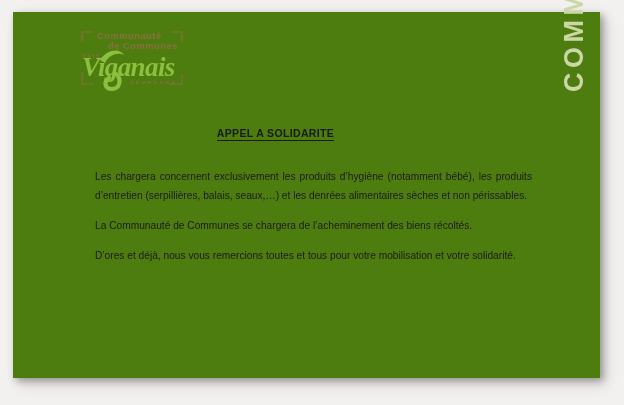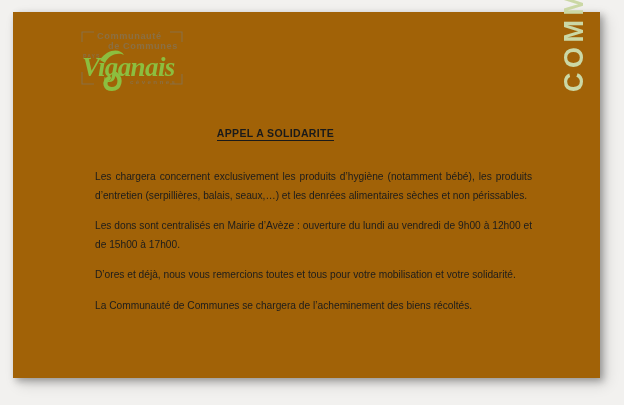--- a/index.html
+++ b/index.html
@@ -22,21 +22,21 @@
     width: 624px;
     height: 405px;
   }
 
   .paper {
     position: absolute;
     left: 13px;
     top: 12px;
     width: 587px;
     height: 366px;
-    background: #a16207;
+    background: #4d7c0f;
     box-shadow: 3px 3px 7px rgba(0,0,0,0.30),
                 6px 6px 14px rgba(0,0,0,0.14);
   }
 
   
   .logo {
     position: absolute;
     left: 47px;
     top: 4px;
     width: 145px;
@@ -133,21 +133,20 @@
         <text x="70" y="68" font-family="Liberation Sans, sans-serif" font-size="6.2" font-weight="bold" fill="#8b6f43" letter-spacing="2.4">cévennes</text>
       </svg>
     </div>
 
     <div class="doc-title">
       <span>APPEL A SOLIDARITE</span>
     </div>
 
     <div class="body-block">
       <p class="para">Les chargera concernent exclusivement les produits d’hygiène (notamment bébé), les produits d’entretien (serpillières, balais, seaux,…) et les denrées alimentaires sèches et non périssables.</p>
-      <p class="para">Les dons sont centralisés  en Mairie d’Avèze : ouverture du lundi au vendredi de 9h00 à 12h00 et de 15h00 à 17h00.</p>
+      <p class="para tight">La Communauté de Communes se chargera de l’acheminement des biens récoltés.</p>
       <p class="para">D’ores et déjà, nous vous remercions toutes et tous pour votre mobilisation et votre solidarité.</p>
-      <p class="para tight">La Communauté de Communes se chargera de l’acheminement des biens récoltés.</p>
     </div>
 
     <div class="vertical-word">COMMUNIQUE</div>
 
   </div>
 </div>
 
 </body></html>

